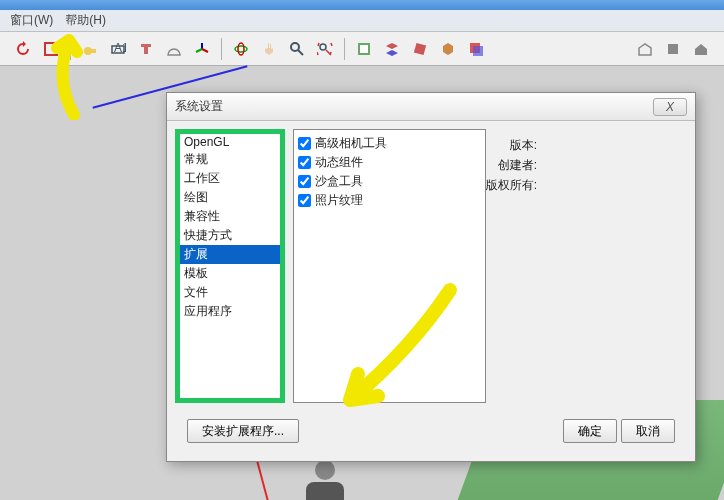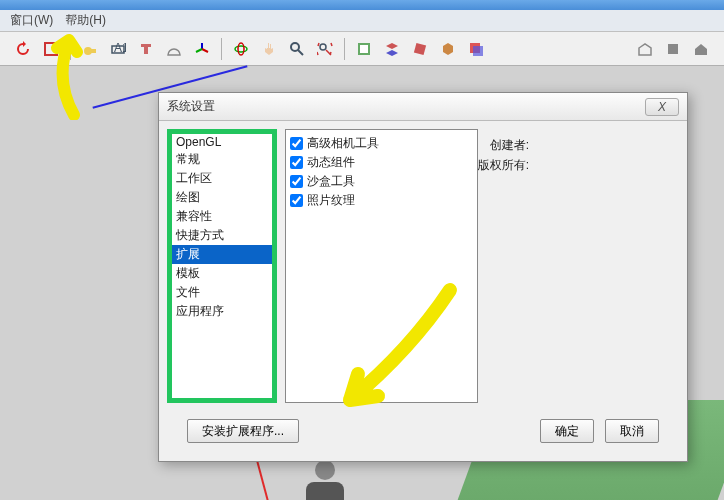--- a/index.html
+++ b/index.html
@@ -11,35 +11,35 @@
 .tool{width:22px;height:22px;display:flex;align-items:center;justify-content:center;border:1px solid transparent;border-radius:2px;cursor:pointer}
 .sep{width:1px;height:22px;background:#b0b0b0;margin:0 2px}
 .spacer{flex:1}
 .viewport{position:absolute;top:66px;left:0;right:0;bottom:0;background:#d1d1d1}
 .axis-b{position:absolute;left:90px;top:20px;width:160px;height:2px;background:#2a2ae0;transform:rotate(-15deg)}
 .axis-r{position:absolute;left:220px;top:60px;width:2px;height:400px;background:#e02a2a;transform:rotate(-15deg)}
 .ground{position:absolute;right:-10px;bottom:-10px;width:260px;height:110px;background:linear-gradient(#7ab87a,#6aa86a);transform:skewX(-20deg)}
 .figure{position:absolute;left:280px;bottom:0;width:90px;height:40px}
 .figure .head{width:20px;height:20px;border-radius:50%;background:#888;margin:0 auto}
 .figure .body{width:38px;height:20px;background:#555;border-radius:8px 8px 0 0;margin:2px auto 0}
-.dialog{position:absolute;left:158px;top:92px;width:530px;height:370px;background:#f0f0f0;border:1px solid #888;box-shadow:3px 3px 12px rgba(0,0,0,.3)}
+.dialog{position:absolute;left:166px;top:92px;width:530px;height:370px;background:#f0f0f0;border:1px solid #888;box-shadow:3px 3px 12px rgba(0,0,0,.3)}
 .dlg-title{height:28px;background:linear-gradient(#fdfdfd,#e8e8e8);border-bottom:1px solid #bbb;display:flex;align-items:center;padding:0 8px;color:#333}
 .dlg-title .t{flex:1}
 .close-btn{width:34px;height:18px;border:1px solid #aaa;border-radius:3px;background:linear-gradient(#f8f8f8,#e0e0e0);display:flex;align-items:center;justify-content:center;cursor:pointer;font-style:italic;color:#555}
 .dlg-body{display:flex;padding:8px;gap:8px;height:290px}
 .catlist{width:110px;border:5px solid #22c55e;background:#fff;overflow:auto}
 .catlist div{padding:1px 4px;cursor:pointer;color:#222}
 .catlist .sel{background:#0a64c8;color:#fff}
 .rightpane{flex:1;display:flex;}
 .checkbox-area{border:1px solid #888;background:#fff;flex:1;padding:4px}
 .chk{display:flex;align-items:center;gap:4px;padding:1px 0;color:#222}
 .chk input{width:13px;height:13px}
 .meta{padding:6px 0 0;text-align:right;line-height:20px;color:#222}
 .meta div{padding-right:150px}
-.dlg-buttons{height:40px;display:flex;align-items:center;padding:0 28px;gap:11px}
+.dlg-buttons{height:40px;display:flex;align-items:center;padding:0 20px;gap:4px}
 .btn{height:24px;padding:0 14px;background:linear-gradient(#fdfdfd,#e4e4e4);border:1px solid #888;border-radius:2px;cursor:pointer;display:flex;align-items:center}
 .arrow1{position:absolute;left:44px;top:30px;pointer-events:none}
 .arrow2{position:absolute;left:320px;top:280px;pointer-events:none}
 </style>
 </head>
 <body>
 
 <div class="titlebar"></div>
 
 <div class="menubar">
@@ -200,20 +200,21 @@
           <label class="chk">
             <input type="checkbox" checked="" style="">
             <span>沙盒工具</span>
           </label>
           <label class="chk">
             <input type="checkbox" checked="" style="">
             <span>照片纹理</span>
           </label>
         </div>
       <div class="meta">
+        <div>版本:</div>
         <div>创建者:</div>
         <div>版权所有:</div>
       </div>
     </div>
   </div>
   <div class="dlg-buttons">
     <div class="btn">安装扩展程序...</div>
     <div style="flex:1"></div>
     <div class="btn">确定</div>
     <div class="btn">取消</div>

